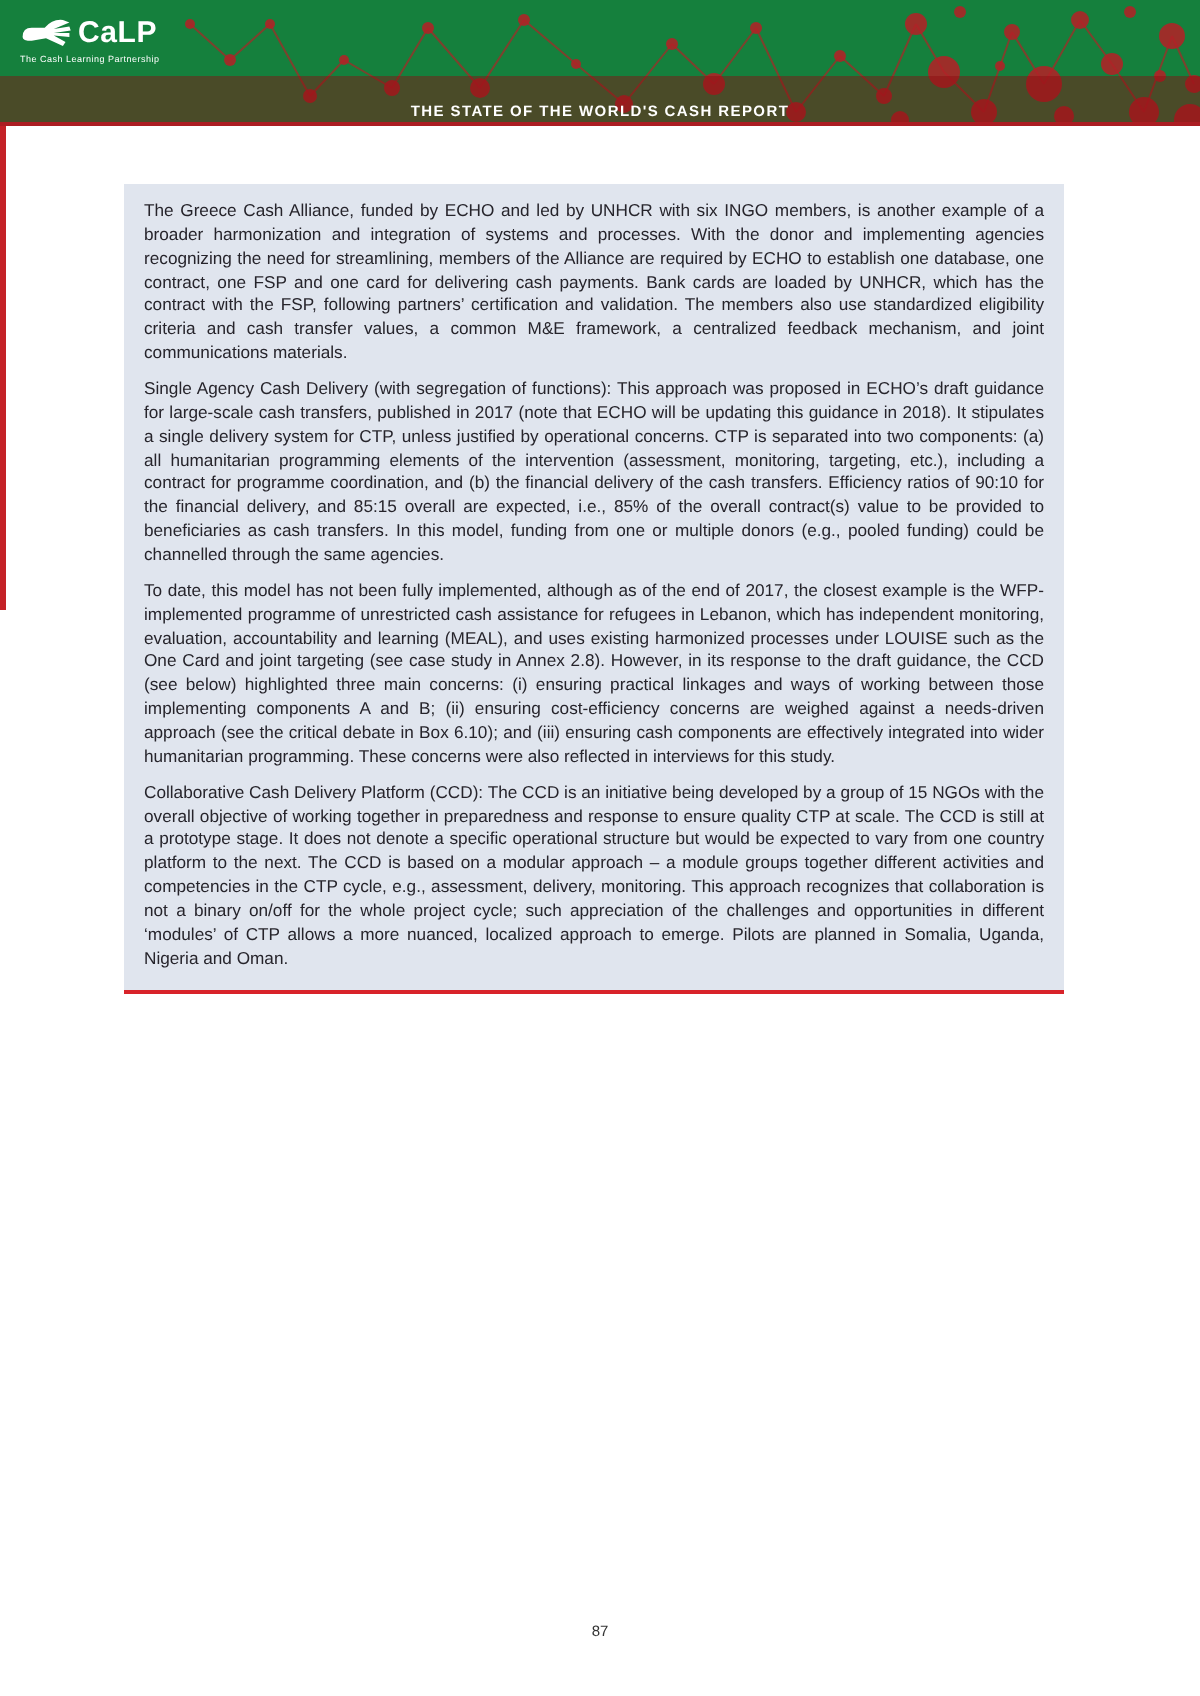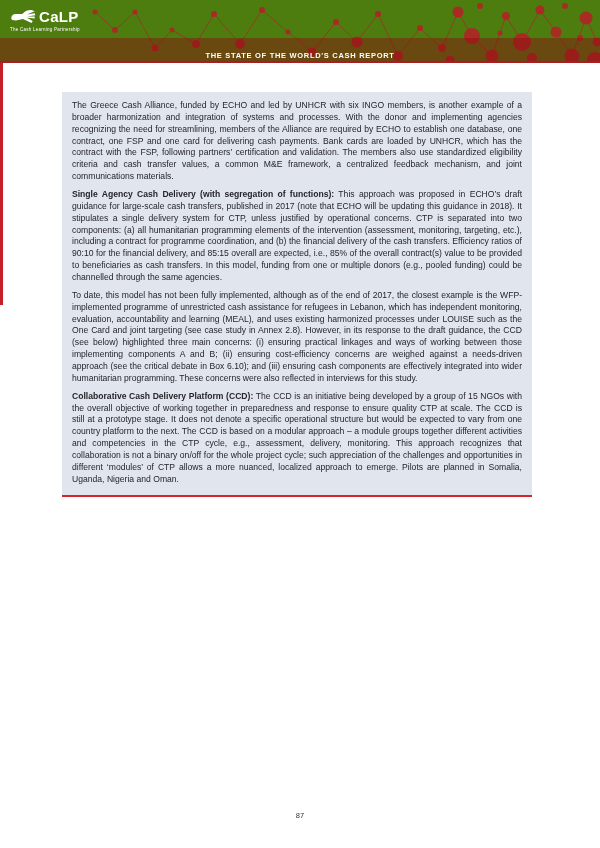--- a/index.html
+++ b/index.html
@@ -6,21 +6,21 @@
   html,body { background:#ffffff; }
   body { font-family:"Liberation Sans", sans-serif; }
   .page {
     position:relative; width:600px; height:848px; margin:0 auto;
     background:#ffffff; overflow:hidden;
   }
 
   
   .header {
     position:absolute; top:0; left:0; width:600px; height:63px;
-    background:#4d7c0f; overflow:hidden;
+    background:#15803d; overflow:hidden;
     border-bottom:2px solid #ab1d22;
   }
   .pattern-svg { position:absolute; top:0; left:0; }
   .logo {
     position:absolute; top:8px; left:10px; z-index:3; color:#ffffff;
   }
   .logo-row { display:flex; align-items:center; gap:3px; }
   .hand-icon { display:block; }
   .logo-word {
     font-size:15px; font-weight:bold; letter-spacing:0.3px; color:#ffffff;
@@ -50,21 +50,21 @@
     position:absolute; left:62px; top:92px; width:470px;
     background:#e0e5ee;
     border-bottom:2px solid #d8232a;
     padding:8px 10px 9px 10px;
   }
   .content-box p {
     font-size:8.6px; line-height:1.38; text-align:justify;
     color:#26242b; margin:0 0 6px 0;
   }
   .content-box p:last-child { margin-bottom:0; }
-  .content-box b { font-weight:bold; }
+  .content-box b { font-weight:normal; }
 
   
   .page-number {
     position:absolute; left:0; top:811px; width:600px;
     text-align:center; font-size:7.5px; color:#333333;
   }
 </style>
 </head>
 <body>
 

